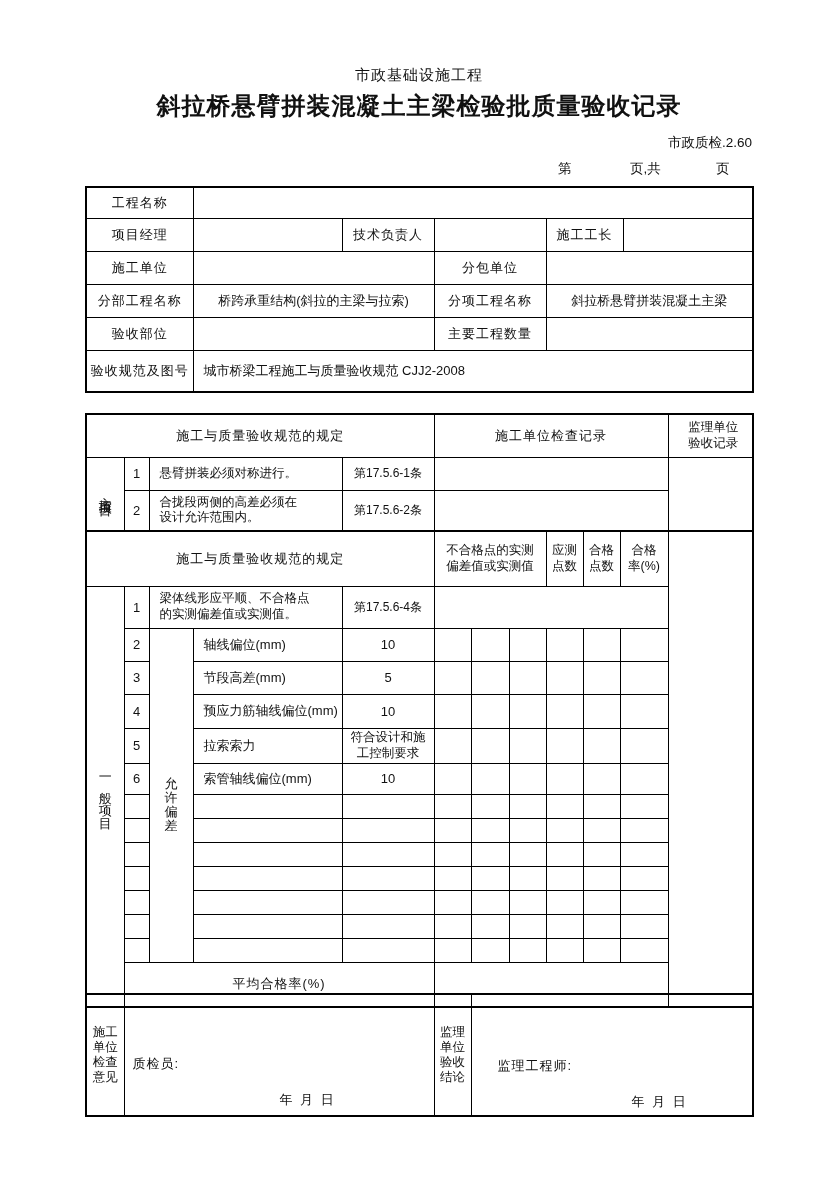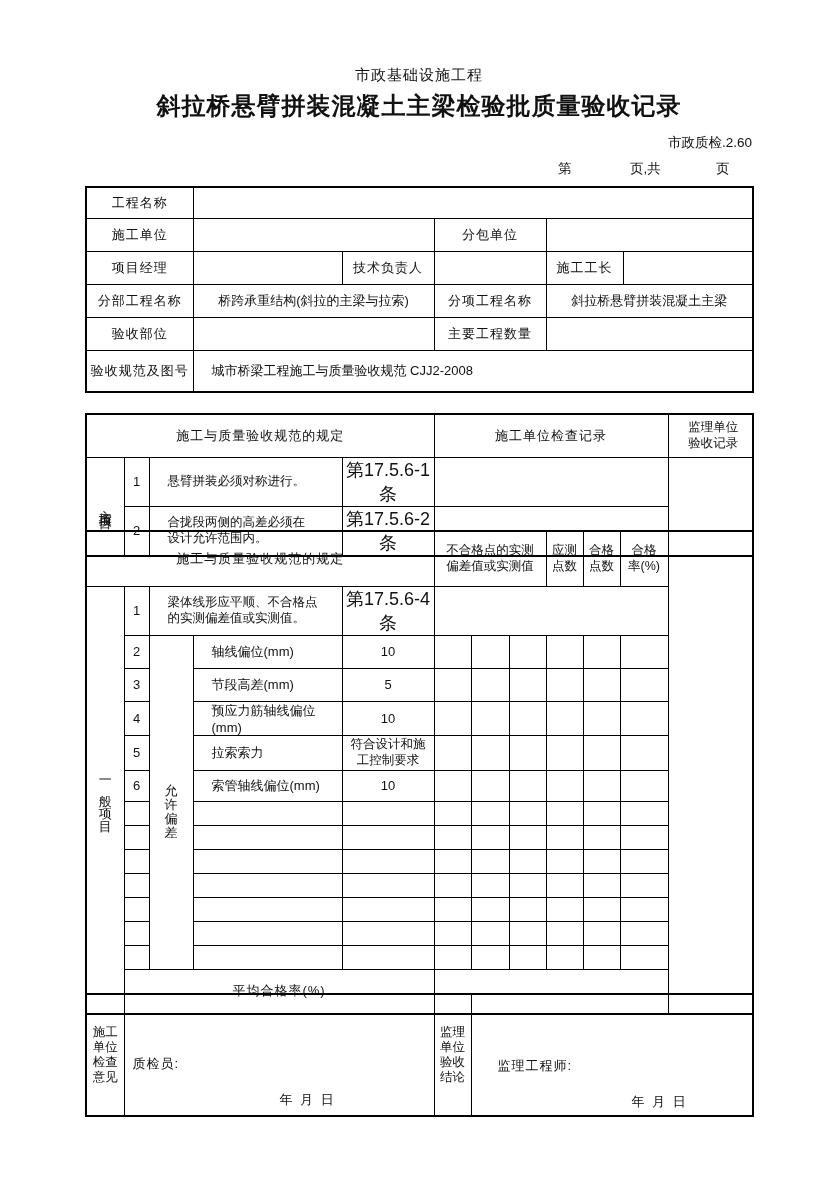--- a/index.html
+++ b/index.html
@@ -16,22 +16,22 @@
   .pageword{position:absolute;top:160px;font-size:13.5px;}
   .pw1{left:558px;} .pw2{left:630px;} .pw3{left:716px;}
 
   table{position:absolute;left:85px;border-collapse:collapse;table-layout:fixed;
     width:667px;border:2px solid #000;}
   td,th{border:1px solid #000;padding:0 2px;font-size:13px;font-weight:normal;
     text-align:center;vertical-align:middle;overflow:hidden;}
   .tA{top:186px;} .tB{top:413px;} .tC{top:530px;} .tD{top:993px;}
 
   .lbl{letter-spacing:1px;}
-  .left{text-align:left;padding-left:18px;}
-  .clause{font-size:18px;}
+  .left{text-align:left;padding-left:10px;}
+  .clause{font-size:12px;}
   .wrapspan{display:inline-block;word-break:break-all;line-height:1.25;
     vertical-align:middle;font-size:12.5px;}
   .w150{max-width:150px;text-align:left;}
   .w142{max-width:142px;text-align:left;}
   .w92{max-width:92px;}
   .w84{max-width:84px;}
   .w56{max-width:56px;text-align:right;}
   .w34{max-width:34px;}
   .w28{max-width:28px;}
 
@@ -69,32 +69,32 @@
         <col style="width:112px">
         <col style="width:77px">
         <col style="width:130px">
       </colgroup>
     <tbody>
         <tr style="height:31px">
       <td class="lbl">工程名称</td>
       <td colspan="5"></td>
     </tr>
     <tr style="height:33px">
+      <td class="lbl">项目经理</td>
+      <td></td>
+      <td class="lbl">技术负责人</td>
+      <td></td>
+      <td class="lbl">施工工长</td>
+      <td></td>
+    </tr>
+    <tr style="height:33px">
       <td class="lbl">施工单位</td>
       <td colspan="2"></td>
       <td class="lbl">分包单位</td>
       <td colspan="2"></td>
-    </tr>
-    <tr style="height:33px">
-      <td class="lbl">项目经理</td>
-      <td></td>
-      <td class="lbl">技术负责人</td>
-      <td></td>
-      <td class="lbl">施工工长</td>
-      <td></td>
     </tr>
     <tr style="height:33px">
       <td class="lbl">分部工程名称</td>
       <td colspan="2">桥跨承重结构(斜拉的主梁与拉索)</td>
       <td class="lbl">分项工程名称</td>
       <td colspan="2">斜拉桥悬臂拼装混凝土主梁</td>
     </tr>
     <tr style="height:33px">
       <td class="lbl">验收部位</td>
       <td colspan="2"></td>

